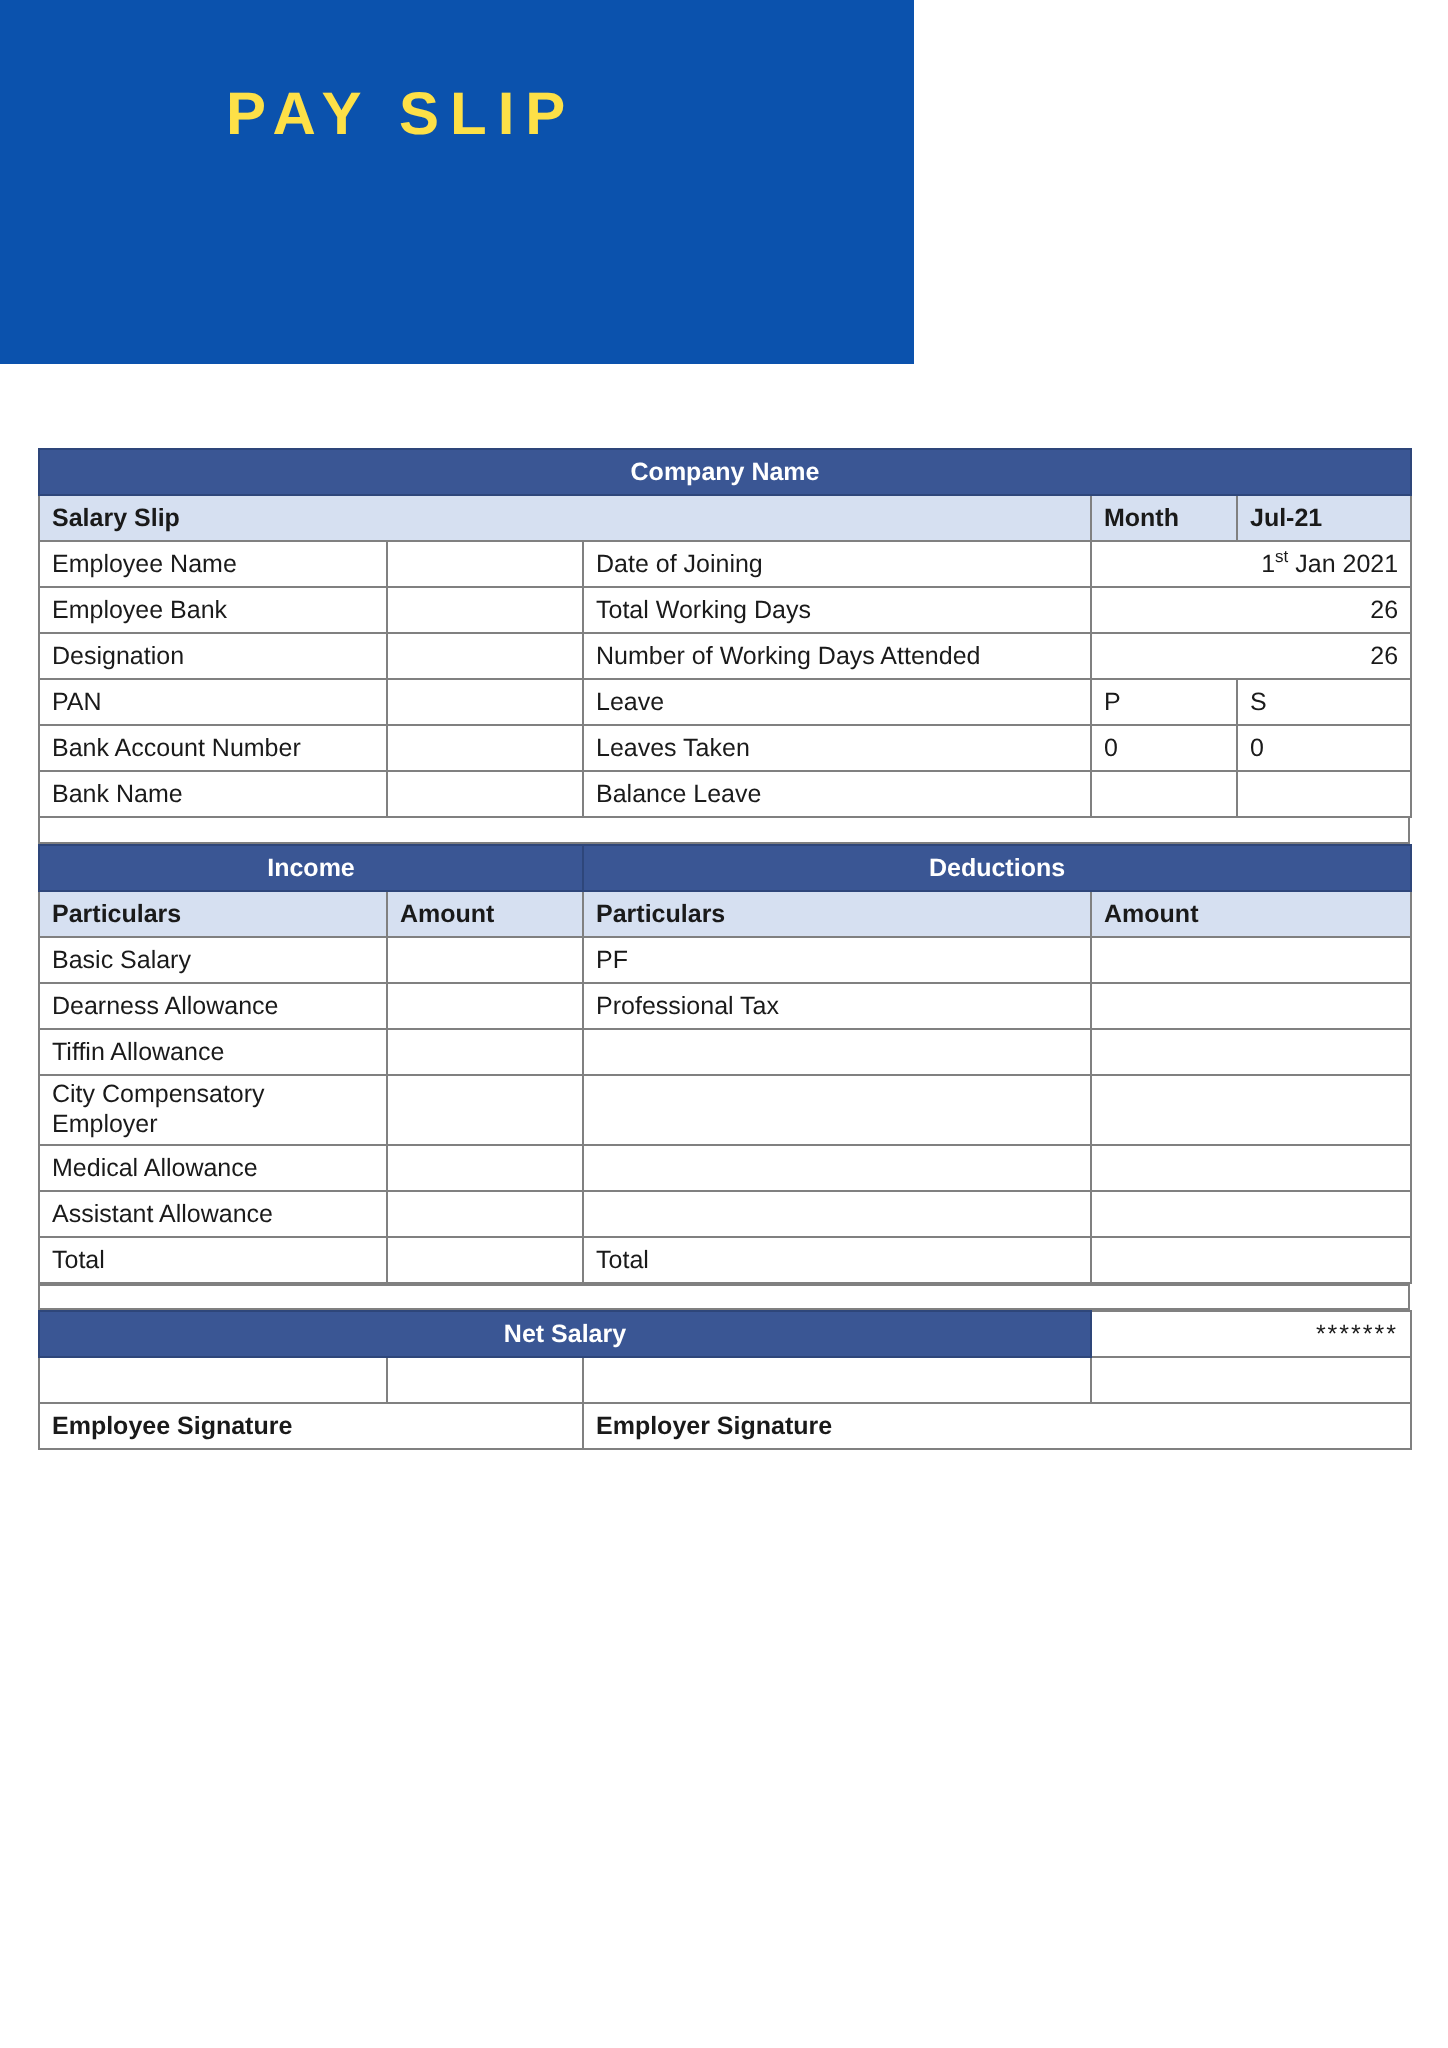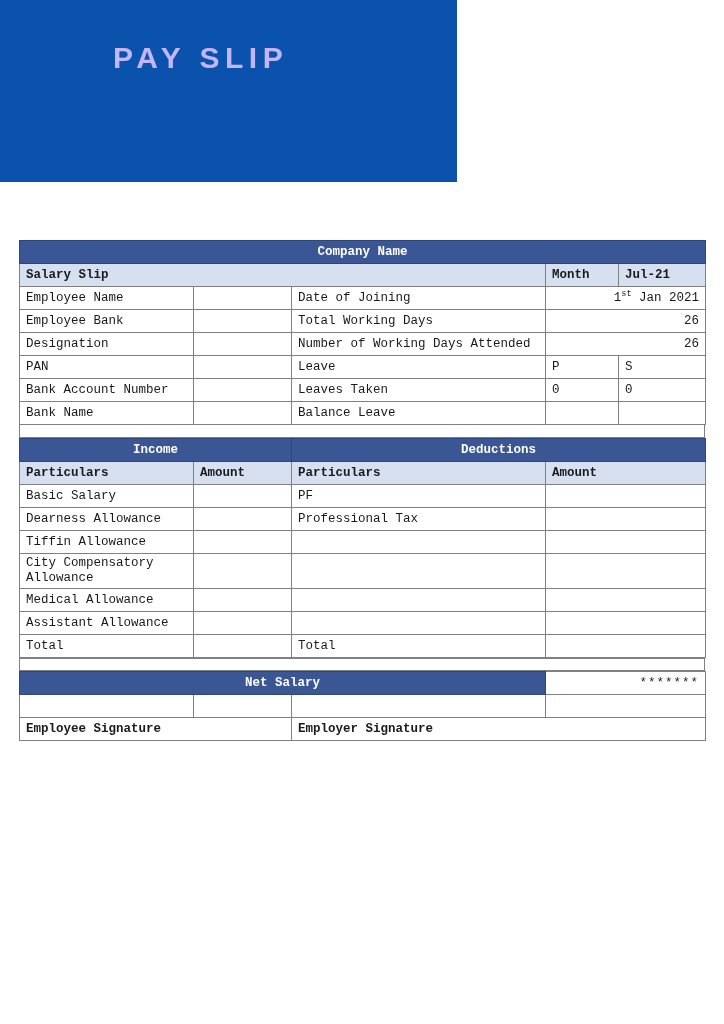--- a/index.html
+++ b/index.html
@@ -21,35 +21,34 @@
     left: 0;
     top: 0;
     width: 457px;
     height: 182px;
     background: #0b52ad;
   }
   .banner-title {
     position: absolute;
     left: 113px;
     top: 40px;
-    color: #c4b5fd;
+    color: #fde047;
     font-size: 30px;
     font-weight: bold;
     letter-spacing: 5.5px;
     line-height: 36px;
     white-space: nowrap;
   }
 
   
   .doc {
     position: absolute;
     left: 19px;
-    top: 240px;
+    top: 224px;
     width: 686px;
-    font-family: Liberation Mono, monospace;
   }
   table.block {
     border-collapse: collapse;
     table-layout: fixed;
     width: 686px;
     font-size: 12.5px;
     color: #1a1a1a;
   }
   table.block td {
     border: 1px solid #808080;
@@ -203,21 +202,21 @@
         <td>Professional Tax</td>
         <td></td>
       </tr>
       <tr>
         <td>Tiffin Allowance</td>
         <td></td>
         <td></td>
         <td></td>
       </tr>
       <tr>
-        <td class="tall">City Compensatory Allowance</td>
+        <td class="tall">City Compensatory Employer</td>
         <td class="tall"></td>
         <td class="tall"></td>
         <td class="tall"></td>
       </tr>
       <tr>
         <td>Medical Allowance</td>
         <td></td>
         <td></td>
         <td></td>
       </tr>

